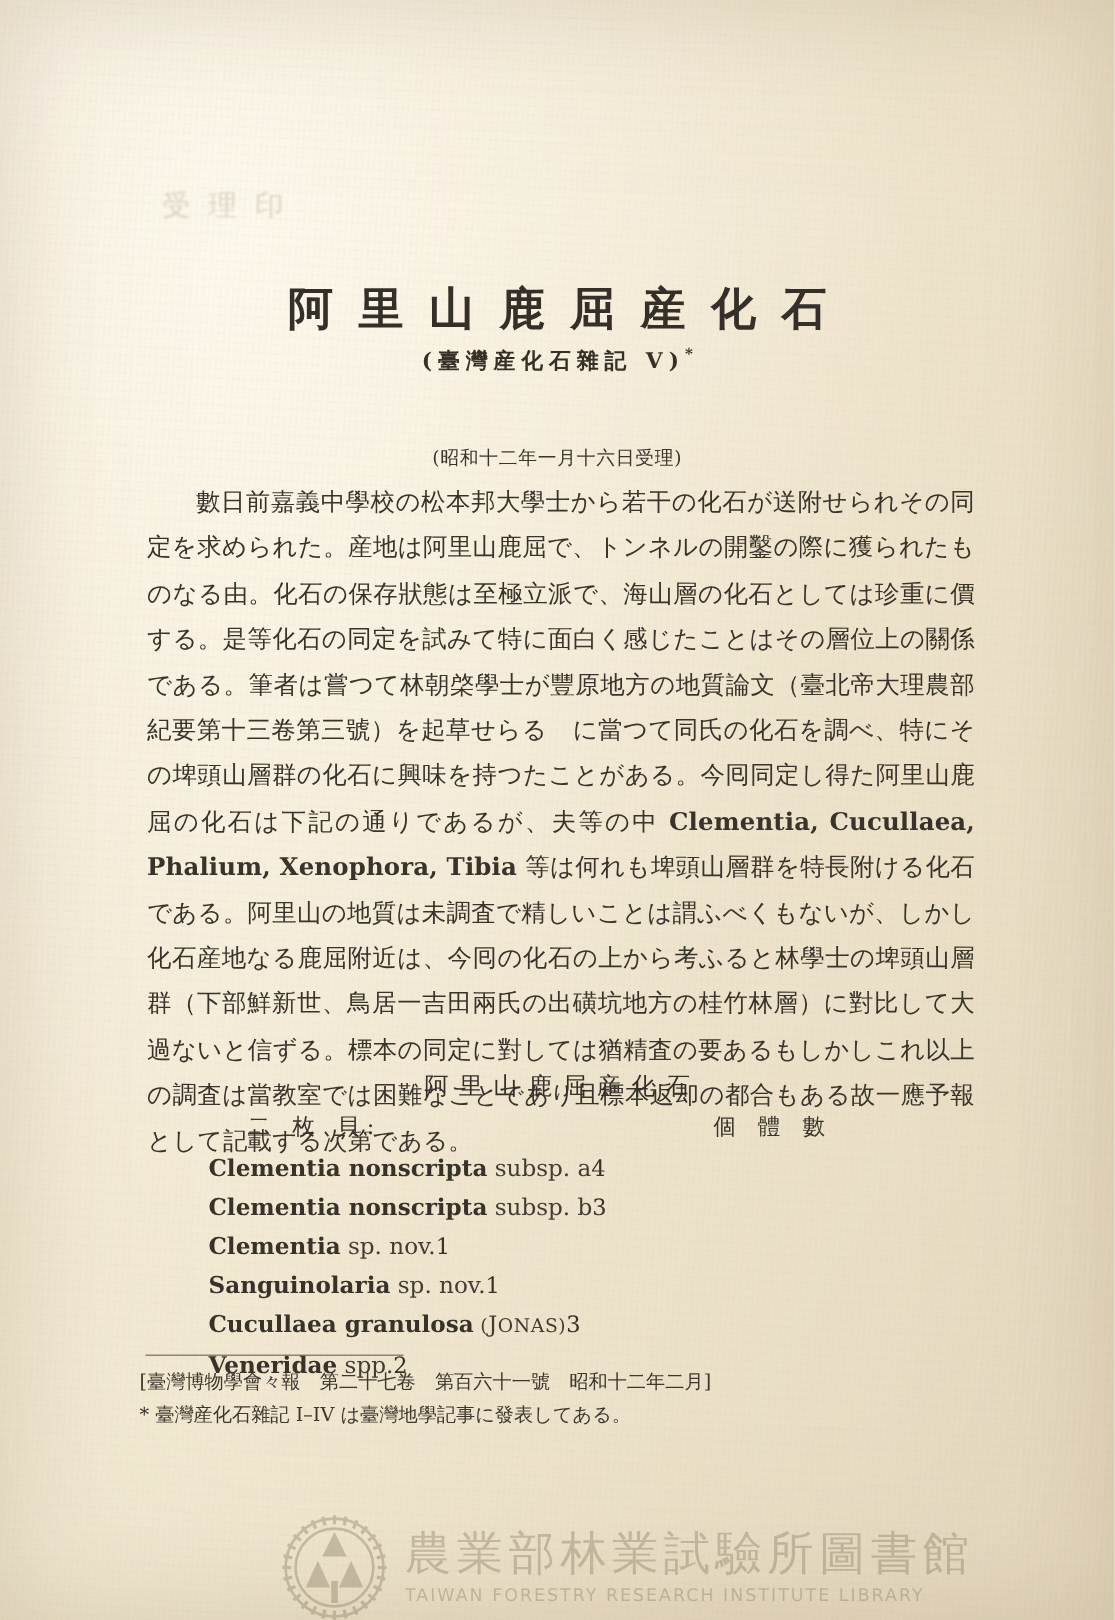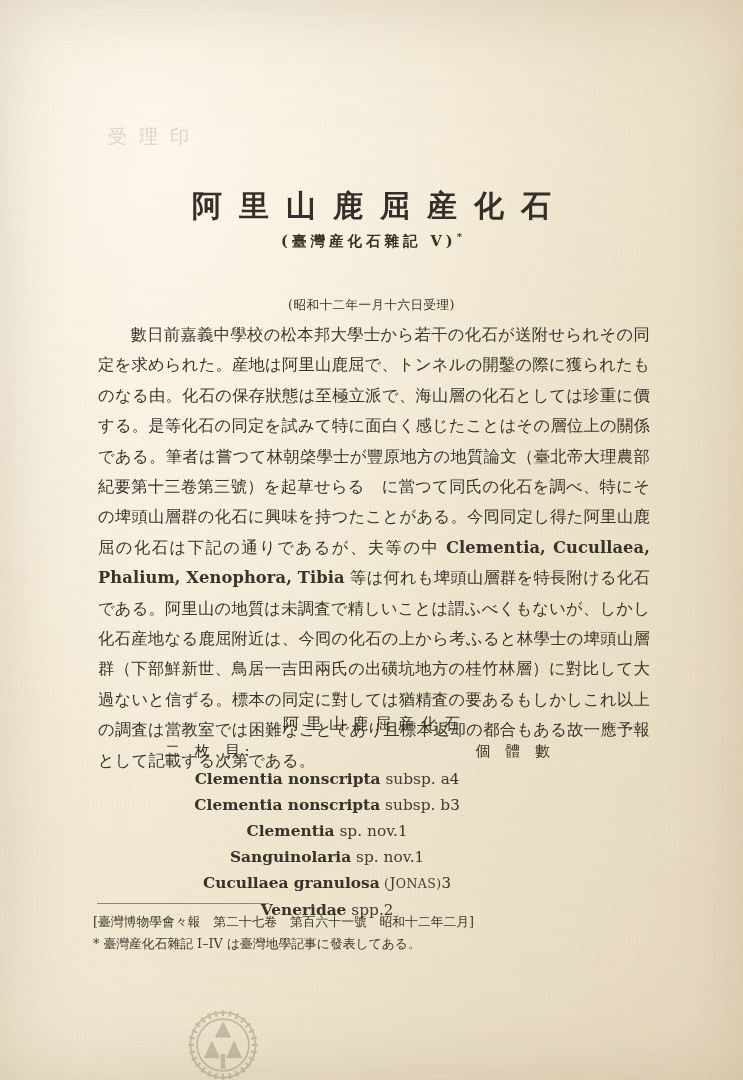--- a/index.html
+++ b/index.html
@@ -162,21 +162,21 @@
   .list-head .grp {
     padding-left: 26px;
     letter-spacing: 5px;
   }
   .list-head .cnt {
     letter-spacing: 5px;
     padding-right: 4px;
   }
   .sp-row {
     display: flex;
-    justify-content: center;
+    justify-content: flex-start;
     align-items: baseline;
     font-size: 15.4px;
     line-height: 26px;
     color: #37322a;
   }
   .sp-name { white-space: nowrap; }
   .sp-name b { font-weight: 700; }
   .sp-name .plain { font-weight: 400; color: #423c33; }
   .sp-name .smallcaps {
     font-weight: 400;
@@ -347,17 +347,21 @@
             <line x1="88.02218857509112" y1="41.32168357570373" x2="95.8216118725457" y2="39.541516104053215" stroke="#8c7f68" stroke-width="3"></line>
           </g>
       </g>
       <g fill="#8c7f68">
         <polygon points="50,18 61,40 39,40"></polygon>
         <polygon points="35,44 46,68 24,68"></polygon>
         <polygon points="65,44 76,68 54,68"></polygon>
         <rect x="47" y="62" width="6" height="20"></rect>
       </g>
     </svg>
+    <div class="stamp-text">
+      <div class="stamp-cn">農業部林業試驗所圖書館</div>
+      <div class="stamp-en">TAIWAN FORESTRY RESEARCH INSTITUTE LIBRARY</div>
+    </div>
   </div>
 
 </div>
 
 <div class="vignette"></div>
 
 </body></html>

